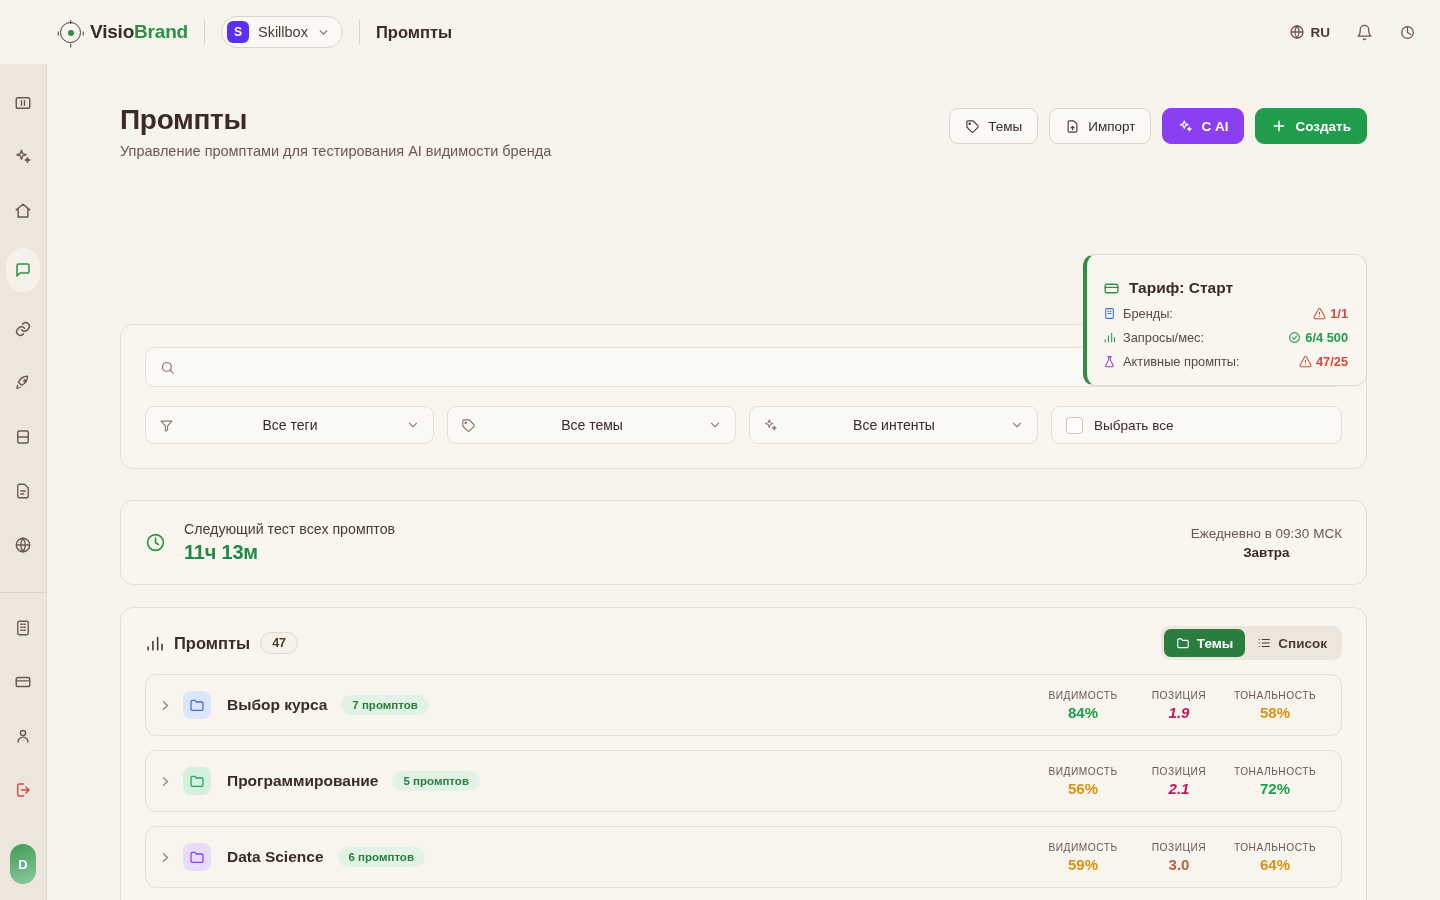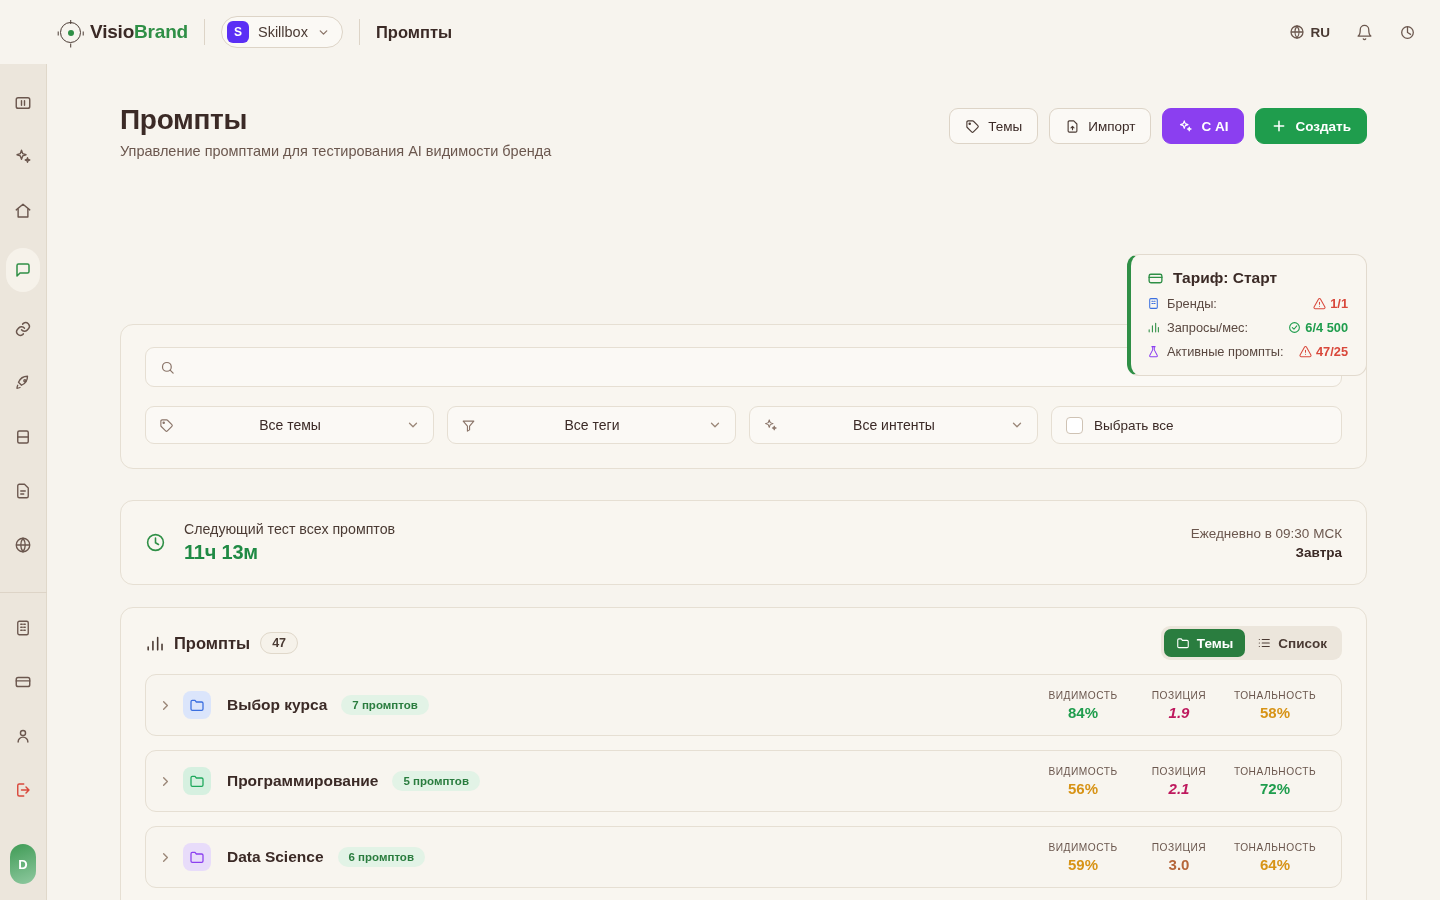--- a/index.html
+++ b/index.html
@@ -95,23 +95,23 @@
     height: 36px; border-radius: 9px; display: flex; align-items: center;
     gap: 8px; padding: 0 15px; font-size: 13.5px; cursor: pointer;
     border: 1px solid #ddd4c7; background: #fbf9f5; color: #3b2a26;
   }
   .btn.purple { background: #8b3ff0; border-color: #8b3ff0; color: #fff; font-weight: 600; }
   .btn.green { background: #1f9d4d; border-color: #1f9d4d; color: #fff; font-weight: 600; }
 
   
   .tariff {
     position: absolute; right: 73px; top: 190px;
-    width: 240px; border: 1px solid #e2dace; border-left: 4px solid #2f8f46;
+    width: 284px; border: 1px solid #e2dace; border-left: 4px solid #2f8f46;
     border-radius: 12px; background: #f9f6f0;
-    padding: 14px 18px 16px 16px;
+    padding: 24px 18px 16px 16px;
   }
   .tariff-h { display: flex; align-items: center; gap: 9px; font-size: 15.5px; font-weight: 700; }
   .tariff-row {
     display: flex; align-items: center; gap: 7px;
     font-size: 12.8px; color: #5a4840; margin-top: 9px;
   }
   .tariff-row .val { margin-left: auto; font-weight: 700; display: flex; align-items: center; gap: 4px; }
   .val.red { color: #d9483b; }
   .val.green { color: #1f9d4d; }
 
@@ -144,21 +144,21 @@
   .cbox { width: 17px; height: 17px; border: 1.5px solid #cfc3b4; border-radius: 4px; background: #fff; }
   .selectall .t { font-size: 13.5px; }
 
   
   .sched {
     margin-top: 31px; padding: 20px 24px; display: flex; align-items: center;
   }
   .sched-ico { color: #2f8f46; margin-right: 18px; }
   .sched-t1 { font-size: 14.2px; color: #4a3a33; }
   .sched-t2 { font-size: 20px; font-weight: 700; color: #1f8a44; margin-top: 4px; letter-spacing: -0.2px; }
-  .sched-right { margin-left: auto; text-align: right; }
+  .sched-right { margin-left: auto; text-align: center; }
   .sched-r1 { font-size: 13.5px; color: #6b574e; }
   .sched-r2 { font-size: 13.5px; font-weight: 700; color: #3b2a26; margin-top: 4px; }
 
   
   .panel { margin-top: 22px; padding: 18px 24px 24px; }
   .panel-head { display: flex; align-items: center; }
   .panel-title { display: flex; align-items: center; gap: 10px; font-size: 16.5px; font-weight: 700; }
   .count-pill {
     border: 1px solid #e0d8ca; border-radius: 999px; background: #f6f2ea;
     font-size: 12.5px; font-weight: 700; padding: 3px 11px; color: #4a3a33;
@@ -458,39 +458,39 @@
               <circle cx="11" cy="11" r="7"></circle>
               <path d="M16.2 16.2L21 21"></path>
             </svg>
         </span>
       </div>
 
       <div class="filter-row">
         <div class="select">
           <span>
             <svg width="15" height="15" viewBox="0 0 24 24" fill="none" stroke="#8a7468" stroke-width="1.8" stroke-linecap="round" stroke-linejoin="round">
+                <path d="M3.5 5h17l-6.8 8v6l-3.4 2v-8z"></path>
+              </svg>
+          </span>
+          <span class="lbl">Все теги</span>
+          <span>
+            <svg width="14" height="14" viewBox="0 0 24 24" fill="none" stroke="#9b8778" stroke-width="2.2" stroke-linecap="round" stroke-linejoin="round">
+                <polyline points="6 9 12 15 18 9"></polyline>
+              </svg>
+          </span>
+        </div>
+
+        <div class="select">
+          <span>
+            <svg width="15" height="15" viewBox="0 0 24 24" fill="none" stroke="#8a7468" stroke-width="1.8" stroke-linecap="round" stroke-linejoin="round">
                 <path d="M20.6 13.4l-7.2 7.2a2 2 0 0 1-2.8 0l-7-7A2 2 0 0 1 3 12.2V5a2 2 0 0 1 2-2h7.2a2 2 0 0 1 1.4.6l7 7a2 2 0 0 1 0 2.8z"></path>
                 <circle cx="7.5" cy="7.5" r="1.1" fill="#8a7468"></circle>
               </svg>
           </span>
           <span class="lbl">Все темы</span>
-          <span>
-            <svg width="14" height="14" viewBox="0 0 24 24" fill="none" stroke="#9b8778" stroke-width="2.2" stroke-linecap="round" stroke-linejoin="round">
-                <polyline points="6 9 12 15 18 9"></polyline>
-              </svg>
-          </span>
-        </div>
-
-        <div class="select">
-          <span>
-            <svg width="15" height="15" viewBox="0 0 24 24" fill="none" stroke="#8a7468" stroke-width="1.8" stroke-linecap="round" stroke-linejoin="round">
-                <path d="M3.5 5h17l-6.8 8v6l-3.4 2v-8z"></path>
-              </svg>
-          </span>
-          <span class="lbl">Все теги</span>
           <span>
             <svg width="14" height="14" viewBox="0 0 24 24" fill="none" stroke="#9b8778" stroke-width="2.2" stroke-linecap="round" stroke-linejoin="round">
                 <polyline points="6 9 12 15 18 9"></polyline>
               </svg>
           </span>
         </div>
 
         <div class="select">
           <span>
             <svg width="15" height="15" viewBox="0 0 24 24" fill="none" stroke="#8a7468" stroke-width="1.7" stroke-linecap="round" stroke-linejoin="round">

